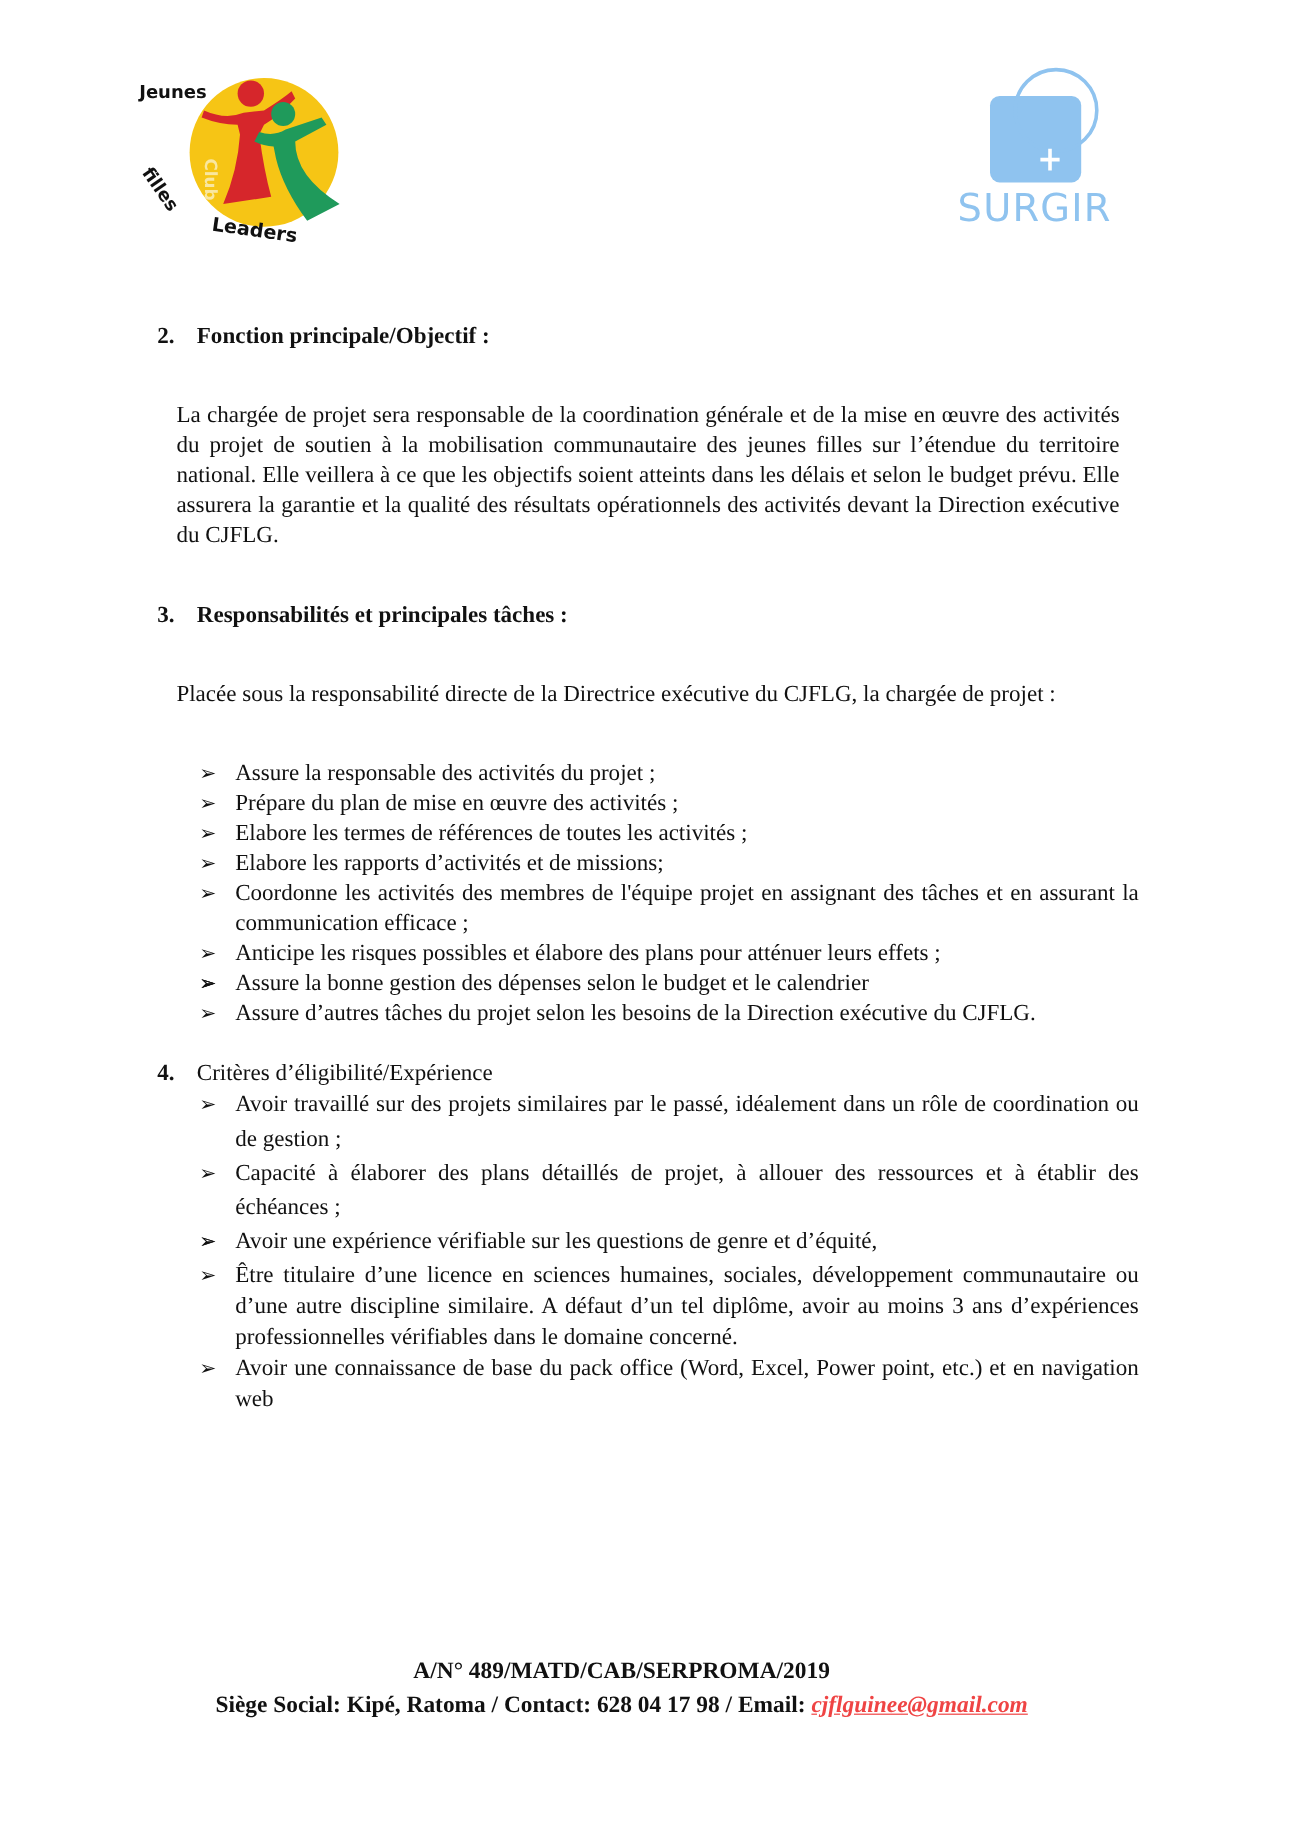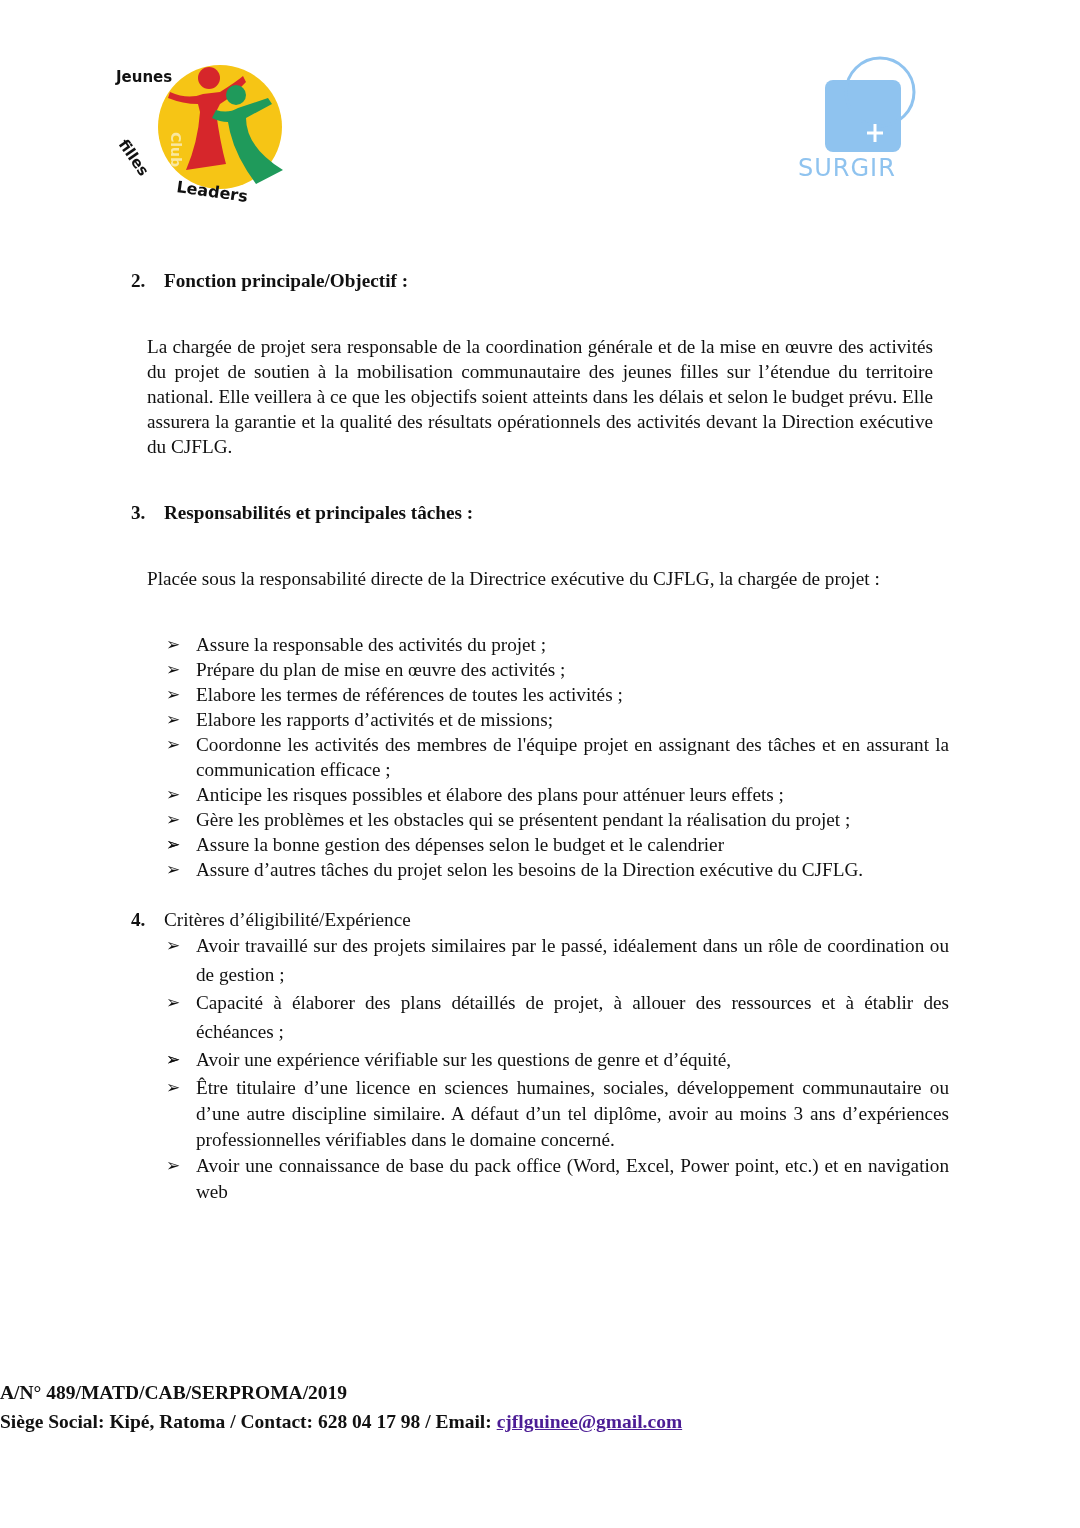--- a/index.html
+++ b/index.html
@@ -9,22 +9,22 @@
     .logo-right { position: absolute; left: 795px; top: 44px; width: 150px; height: 155px; }
     .content { position: absolute; left: 131px; top: 268px; width: 818px; font-size: 19.2px; line-height: 25px; }
     .heading { font-weight: bold; display: flex; }
     .heading .num { width: 33px; }
     .para { text-align: justify; margin: 16px; }
     .gap-lg { height: 25px; }
     ul.arrow { list-style: none; margin: 0; padding: 0 0 0 35px; }
     ul.arrow li { position: relative; padding-left: 30px; text-align: justify; }
     ul.arrow li .bullet { position: absolute; left: 0; top: 0; font-size: 17px; }
     ul.crit li { line-height: 28.6px; }
-    .footer { position: absolute; left: 0; width: 1036px; text-align: left; font-weight: bold; font-size: 19.5px; }
-    .footer a { color: #4c1d95; text-decoration: underline; }
+    .footer { position: absolute; left: 0; width: 1036px; text-align: center; font-weight: bold; font-size: 19.5px; }
+    .footer a { color: #ef4444; text-decoration: underline; font-style: italic; }
   </style>
 </head>
 <body>
 
 <div class="logo-left">
   <svg width="190" height="160" viewBox="0 0 190 160">
     <circle cx="112" cy="75" r="62" fill="#f6c515"></circle>
     <circle cx="101" cy="26" r="11" fill="#d6262b"></circle>
     <path d="M62 40 Q80 48 95 42 L112 40 Q128 30 135 24 L138 30 Q125 44 112 52 L108 60 Q112 90 118 112 L78 118 Q90 90 92 60 L90 52 Q75 52 60 46 Z" fill="#d6262b"></path>
     <circle cx="128" cy="43" r="10" fill="#1f9a5b"></circle>
@@ -38,21 +38,21 @@
   </svg>
 </div>
 
 <div class="logo-right">
   <svg width="150" height="155" viewBox="0 0 150 155">
     <rect x="30" y="36" width="76" height="72" rx="8" fill="#8fc3ef"></rect>
     <circle cx="85" cy="48" r="34" fill="none" stroke="#8fc3ef" stroke-width="3"></circle>
     <line x1="80" y1="80" x2="80" y2="98" stroke="#ffffff" stroke-width="3"></line>
     <line x1="72" y1="89" x2="88" y2="89" stroke="#ffffff" stroke-width="3"></line>
   </svg>
-  <div style="position:absolute; left:3px; top:110px; font-family:'DejaVu Sans', sans-serif; font-size:24px; color:#8fc3ef; letter-spacing:1px;">SURGIR</div>
+  <div style="position:absolute; left:3px; top:110px; font-family:'DejaVu Sans', sans-serif; font-size:32px; color:#8fc3ef; letter-spacing:1px;">SURGIR</div>
 </div>
 
 <div class="content">
 
   <div class="heading">
     <span class="num">2.</span>
     <span>Fonction principale/Objectif :</span>
   </div>
   <div class="gap-lg"></div>
   <p class="para">La chargée de projet sera responsable de la coordination générale et de la mise en œuvre des activités du projet de soutien à la mobilisation communautaire des jeunes filles sur l’étendue du territoire national. Elle veillera à ce que les objectifs soient atteints dans les délais et selon le budget prévu. Elle assurera la garantie et la qualité des résultats opérationnels des activités devant la Direction exécutive du CJFLG.</p>
@@ -65,21 +65,21 @@
   <div class="gap-lg"></div>
   <p class="para">Placée sous la responsabilité directe de la Directrice exécutive du CJFLG, la chargée de projet :</p>
   <div class="gap-lg"></div>
   <ul class="arrow">
     <li><span class="bullet">➢</span><span>Assure la responsable des activités du projet ;</span></li>
     <li><span class="bullet">➢</span><span>Prépare du plan de mise en œuvre des activités ;</span></li>
     <li><span class="bullet">➢</span><span>Elabore les termes de références de toutes les activités ;</span></li>
     <li><span class="bullet">➢</span><span>Elabore les rapports d’activités et de missions;</span></li>
     <li><span class="bullet">➢</span><span>Coordonne les activités des membres de l'équipe projet en assignant des tâches et en assurant la communication efficace ;</span></li>
     <li><span class="bullet">➢</span><span>Anticipe les risques possibles et élabore des plans pour atténuer leurs effets ;</span></li>
-    <li><span class="bullet">➢</span><span>Gère les problèmes et les obstacles qui se présentent pendant la réalisation du projet ;</span></li>
+    <li><span class="bullet">➢</span></li>
     <li><span class="bullet">➢</span></li>
     <li><span class="bullet">➢</span><span>Assure la bonne gestion des dépenses selon le budget et le calendrier</span></li>
     <li><span class="bullet">➢</span><span>Assure d’autres tâches du projet selon les besoins de la Direction exécutive du CJFLG.</span></li>
   </ul>
   <div class="gap-lg"></div>
 
   <div class="heading" style="font-weight:normal;">
     <span class="num" style="font-weight:bold;">4.</span>
     <span>Critères d’éligibilité/Expérience</span>
   </div>

